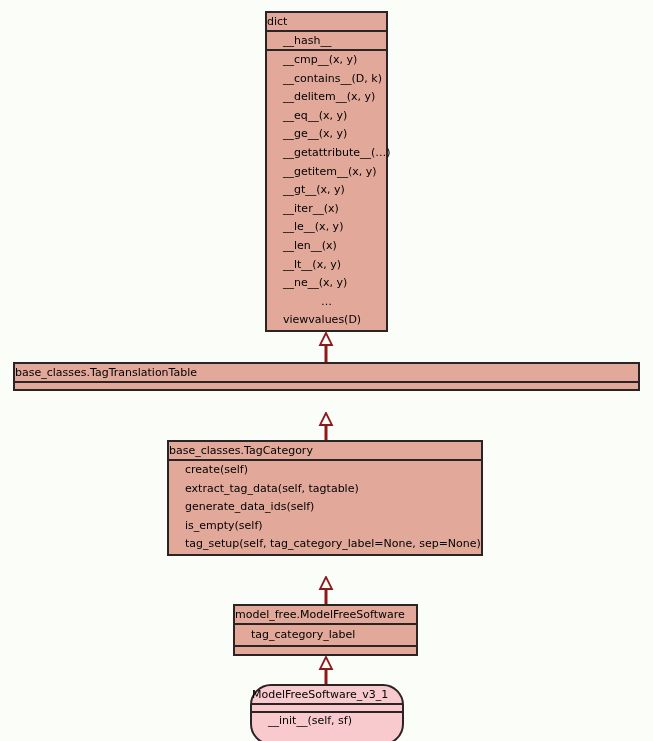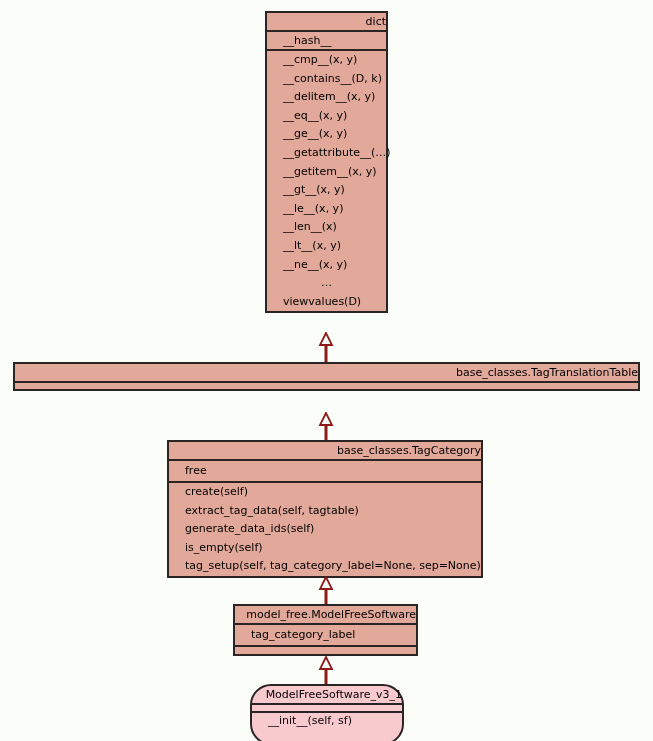--- a/index.html
+++ b/index.html
@@ -15,21 +15,21 @@
     position:relative;width:653px;height:741px;background:var(--bg);
     font-family:"DejaVu Sans","Liberation Sans",sans-serif;
     font-size:11px;color:#000;overflow:hidden;
   }
   .cls{
     position:absolute;box-sizing:border-box;
     border:2px solid var(--line);
     background:var(--fill);
   }
   .cls.highlight{background:var(--hifill);border-radius:21px;}
-  .title{height:17px;line-height:17px;text-align:right;white-space:nowrap;overflow:hidden;padding-left:8px;}
+  .title{height:17px;line-height:17px;text-align:left;white-space:nowrap;overflow:hidden;}
   .sec{border-top:2px solid var(--line);}
   .row{padding-left:16px;white-space:nowrap;}
   .row.center{padding-left:0;text-align:center;}
   .h17{height:17px;line-height:17px;}
   .h19{height:18.6px;line-height:18.6px;}
   .h20{height:20px;line-height:20px;}
   .h16{height:30px;line-height:16px;}
   .strip6{height:6px;}
   .strip7{height:7px;}
   .arrow{position:absolute;width:16px;}
@@ -49,20 +49,21 @@
     </div>
     <div class="sec">
       <div class="row h19">__cmp__(x, y)</div>
       <div class="row h19">__contains__(D, k)</div>
       <div class="row h19">__delitem__(x, y)</div>
       <div class="row h19">__eq__(x, y)</div>
       <div class="row h19">__ge__(x, y)</div>
       <div class="row h19">__getattribute__(…)</div>
       <div class="row h19">__getitem__(x, y)</div>
       <div class="row h19">__gt__(x, y)</div>
+      <div class="row h19">__iter__(x)</div>
       <div class="row h19">__le__(x, y)</div>
       <div class="row h19">__len__(x)</div>
       <div class="row h19">__lt__(x, y)</div>
       <div class="row h19">__ne__(x, y)</div>
       <div class="row h19 center">…</div>
       <div class="row h19">viewvalues(D)</div>
     </div>
   </div>
 
   <div class="arrow" style="left:318px;top:332px;">
@@ -79,23 +80,20 @@
 
   <div class="arrow" style="left:318px;top:412px;">
     <svg width="16" height="28" viewBox="0 0 16 28">
       <line x1="8" y1="13" x2="8" y2="28"></line>
       <polygon points="8,1 2,13 14,13"></polygon>
     </svg>
   </div>
 
   <div class="cls" id="cls-tc" style="left:167px;top:440px;width:316px;">
     <div class="title">base_classes.TagCategory</div>
-    <div class="sec">
-      <div class="row h20">free</div>
-    </div>
     <div class="sec">
       <div class="row h19">create(self)</div>
       <div class="row h19">extract_tag_data(self, tagtable)</div>
       <div class="row h19">generate_data_ids(self)</div>
       <div class="row h19">is_empty(self)</div>
       <div class="row h19">tag_setup(self, tag_category_label=None, sep=None)</div>
     </div>
   </div>
 
   <div class="arrow" style="left:318px;top:576px;">

